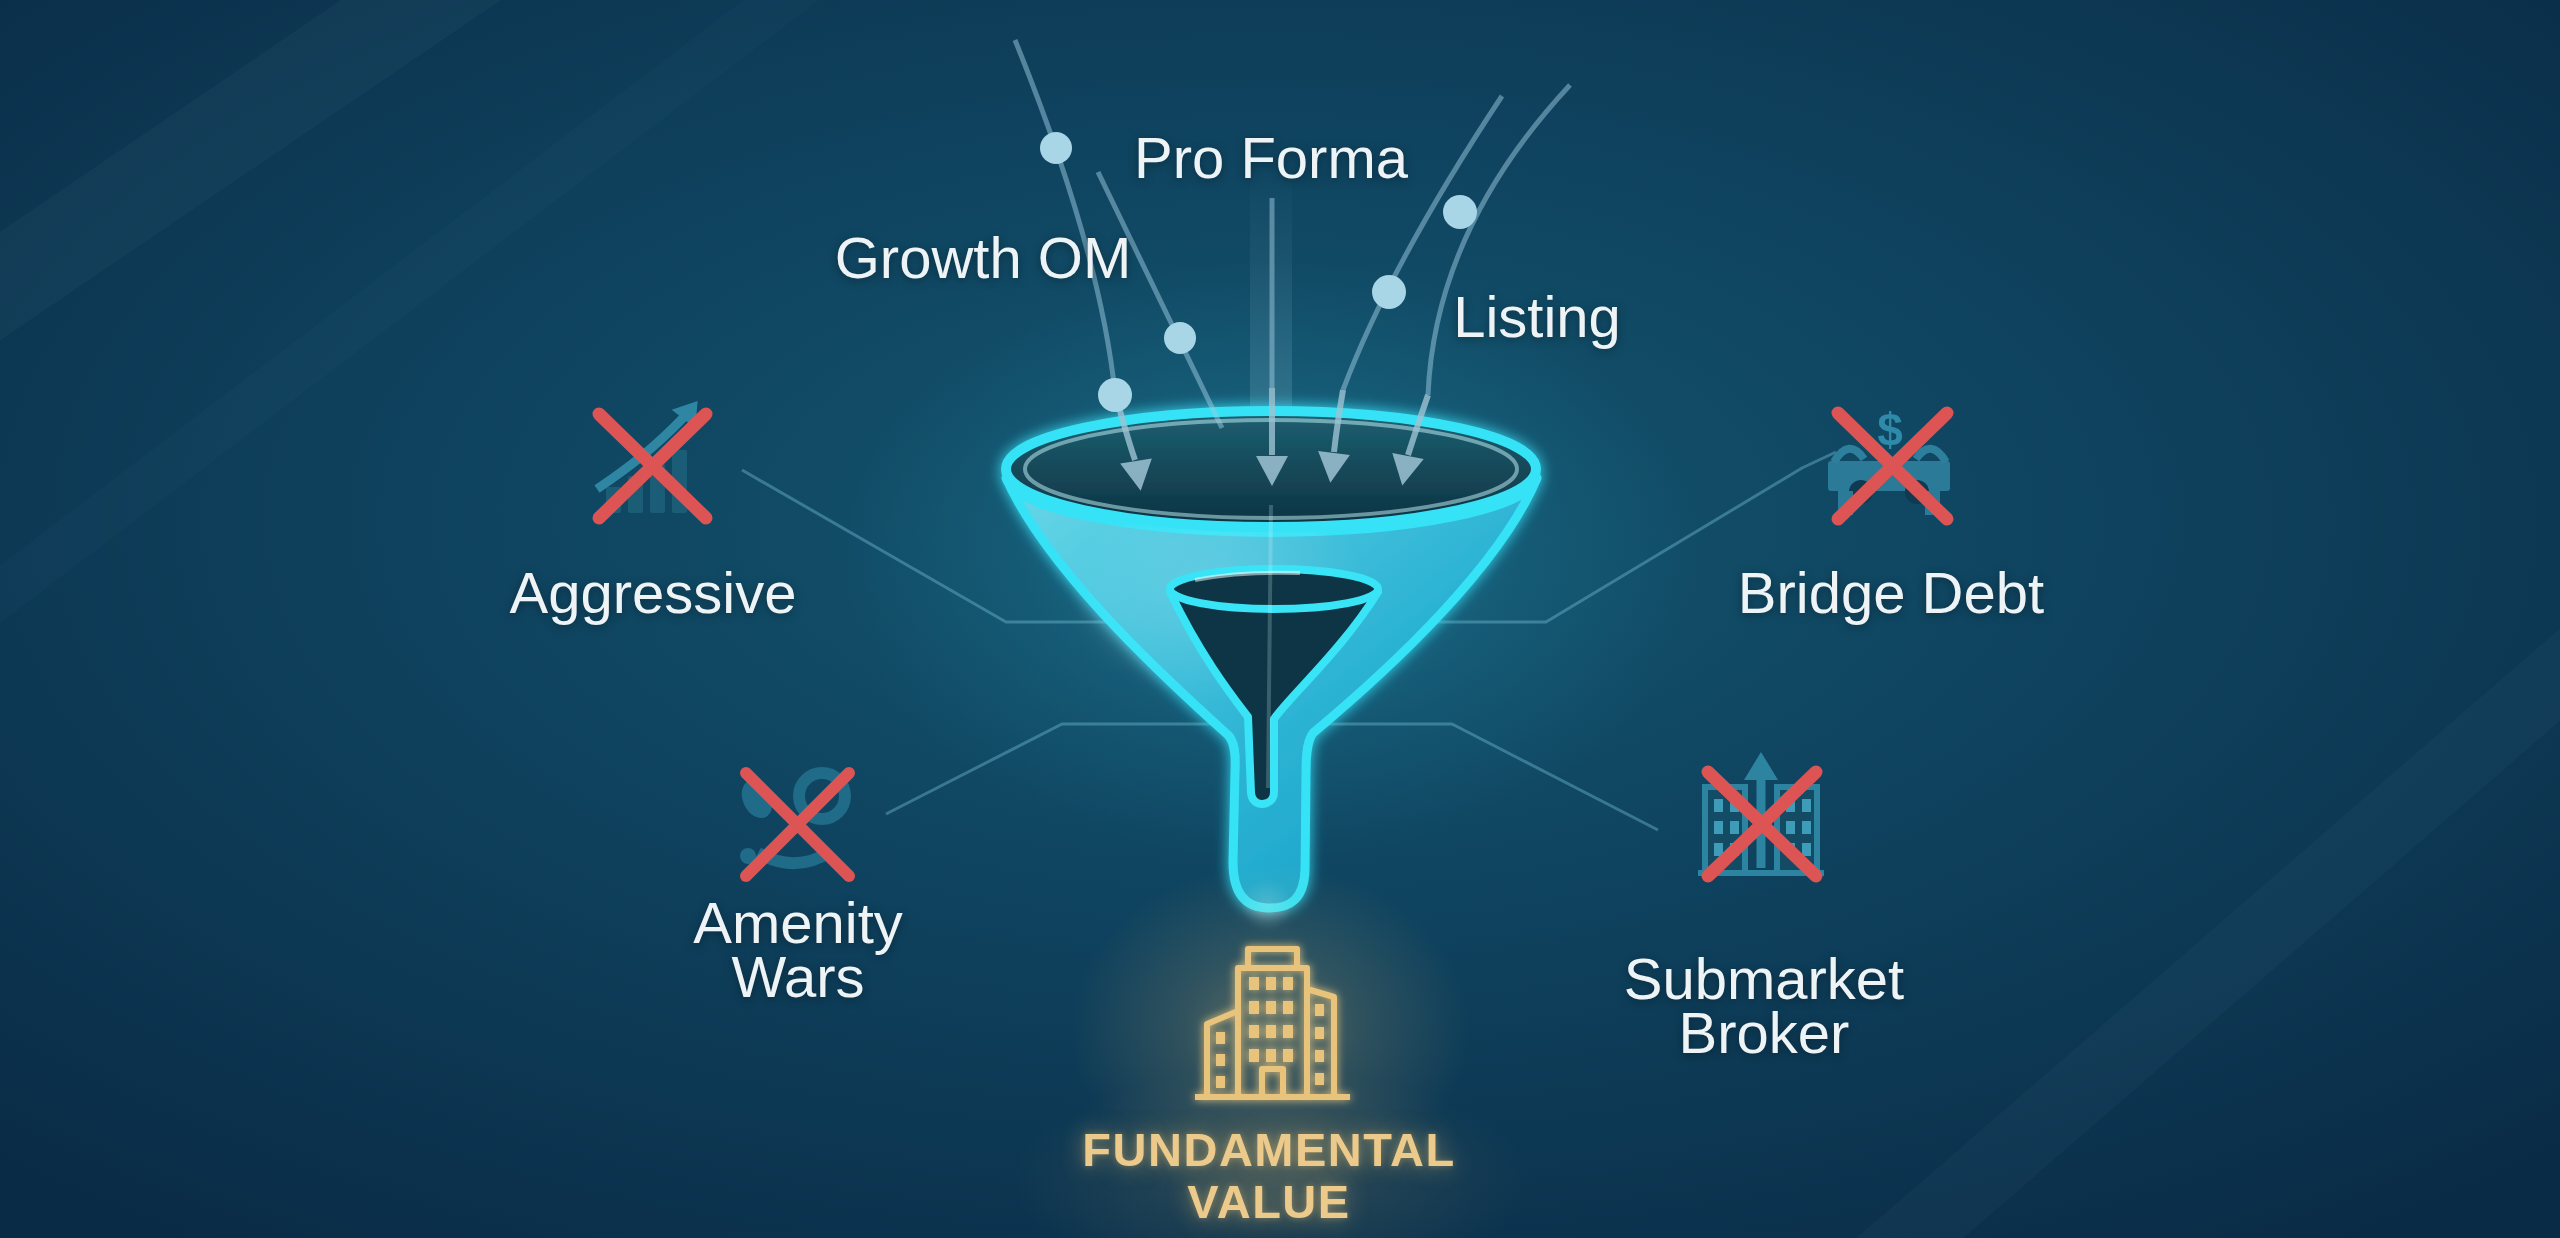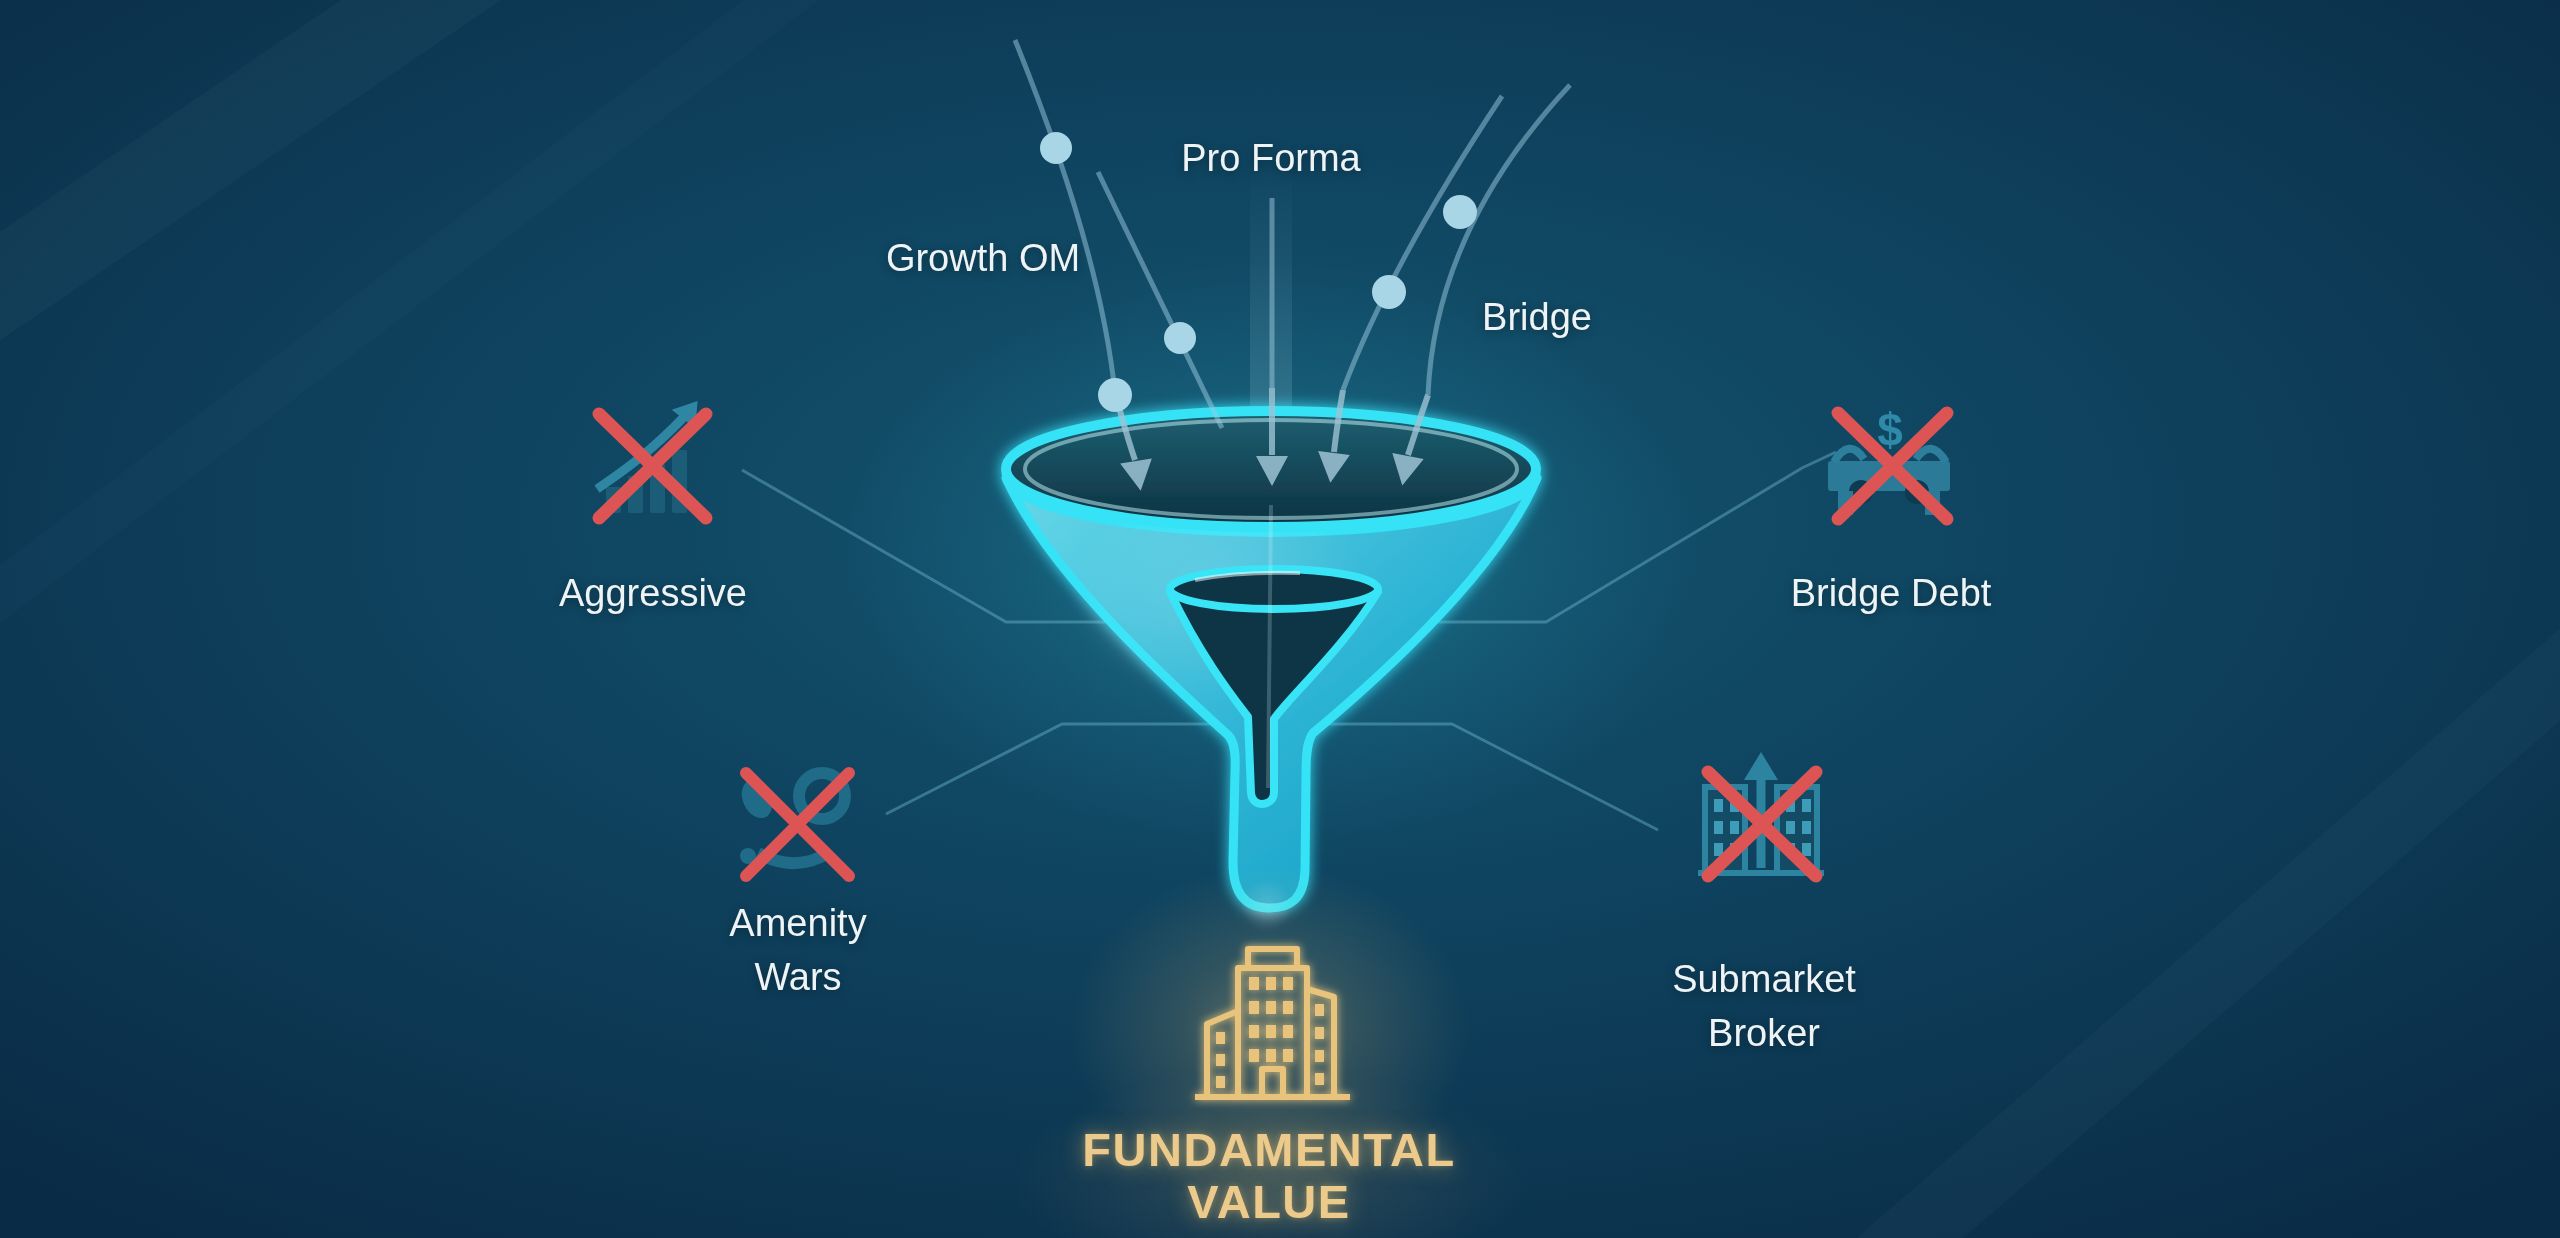--- a/index.html
+++ b/index.html
@@ -1,20 +1,20 @@
 <!DOCTYPE html>
 <html><head>
 <meta charset="utf-8">
 <style>
   html,body{margin:0;padding:0;background:#0a2c47;}
   .stage{position:relative;width:2560px;height:1238px;overflow:hidden;
          font-family:"Liberation Sans",sans-serif;}
   .stage svg{position:absolute;left:0;top:0;}
   .label{position:absolute;transform:translate(-50%,-50%);color:#eef3f5;
-         font-size:38px;line-height:54px;text-align:center;white-space:nowrap;
+         font-size:58px;line-height:54px;text-align:center;white-space:nowrap;
          text-shadow:0 2px 10px rgba(0,0,0,0.35);}
   .label.gold{color:#ecca8b;font-weight:bold;font-size:47px;line-height:52px;
          letter-spacing:1.5px;
          text-shadow:0 0 22px rgba(236,195,115,0.55),0 0 6px rgba(236,195,115,0.35);text-align:center;}
 </style>
 </head>
 <body>
 
 <div class="stage">
 
@@ -231,21 +231,21 @@
       <rect x="1315" y="1004" width="9" height="12"></rect>
           <rect x="1315" y="1027" width="9" height="12"></rect>
           <rect x="1315" y="1050" width="9" height="12"></rect>
           <rect x="1315" y="1073" width="9" height="12"></rect>
     </g>
   </g>
 </svg>
 
 <div class="label" style="left:983px;top:258px">Growth OM</div>
 <div class="label" style="left:1271px;top:158px">Pro Forma</div>
-<div class="label" style="left:1537px;top:317px">Bridge</div>
+<div class="label" style="left:1537px;top:317px">Listing</div>
 
 <div class="label" style="left:653px;top:593px">
   <div>Aggressive</div>
 </div>
 <div class="label" style="left:798px;top:950px">
   <div>Amenity</div>
   <div>Wars</div>
 </div>
 <div class="label" style="left:1891px;top:593px">
   <div>Bridge Debt</div>

